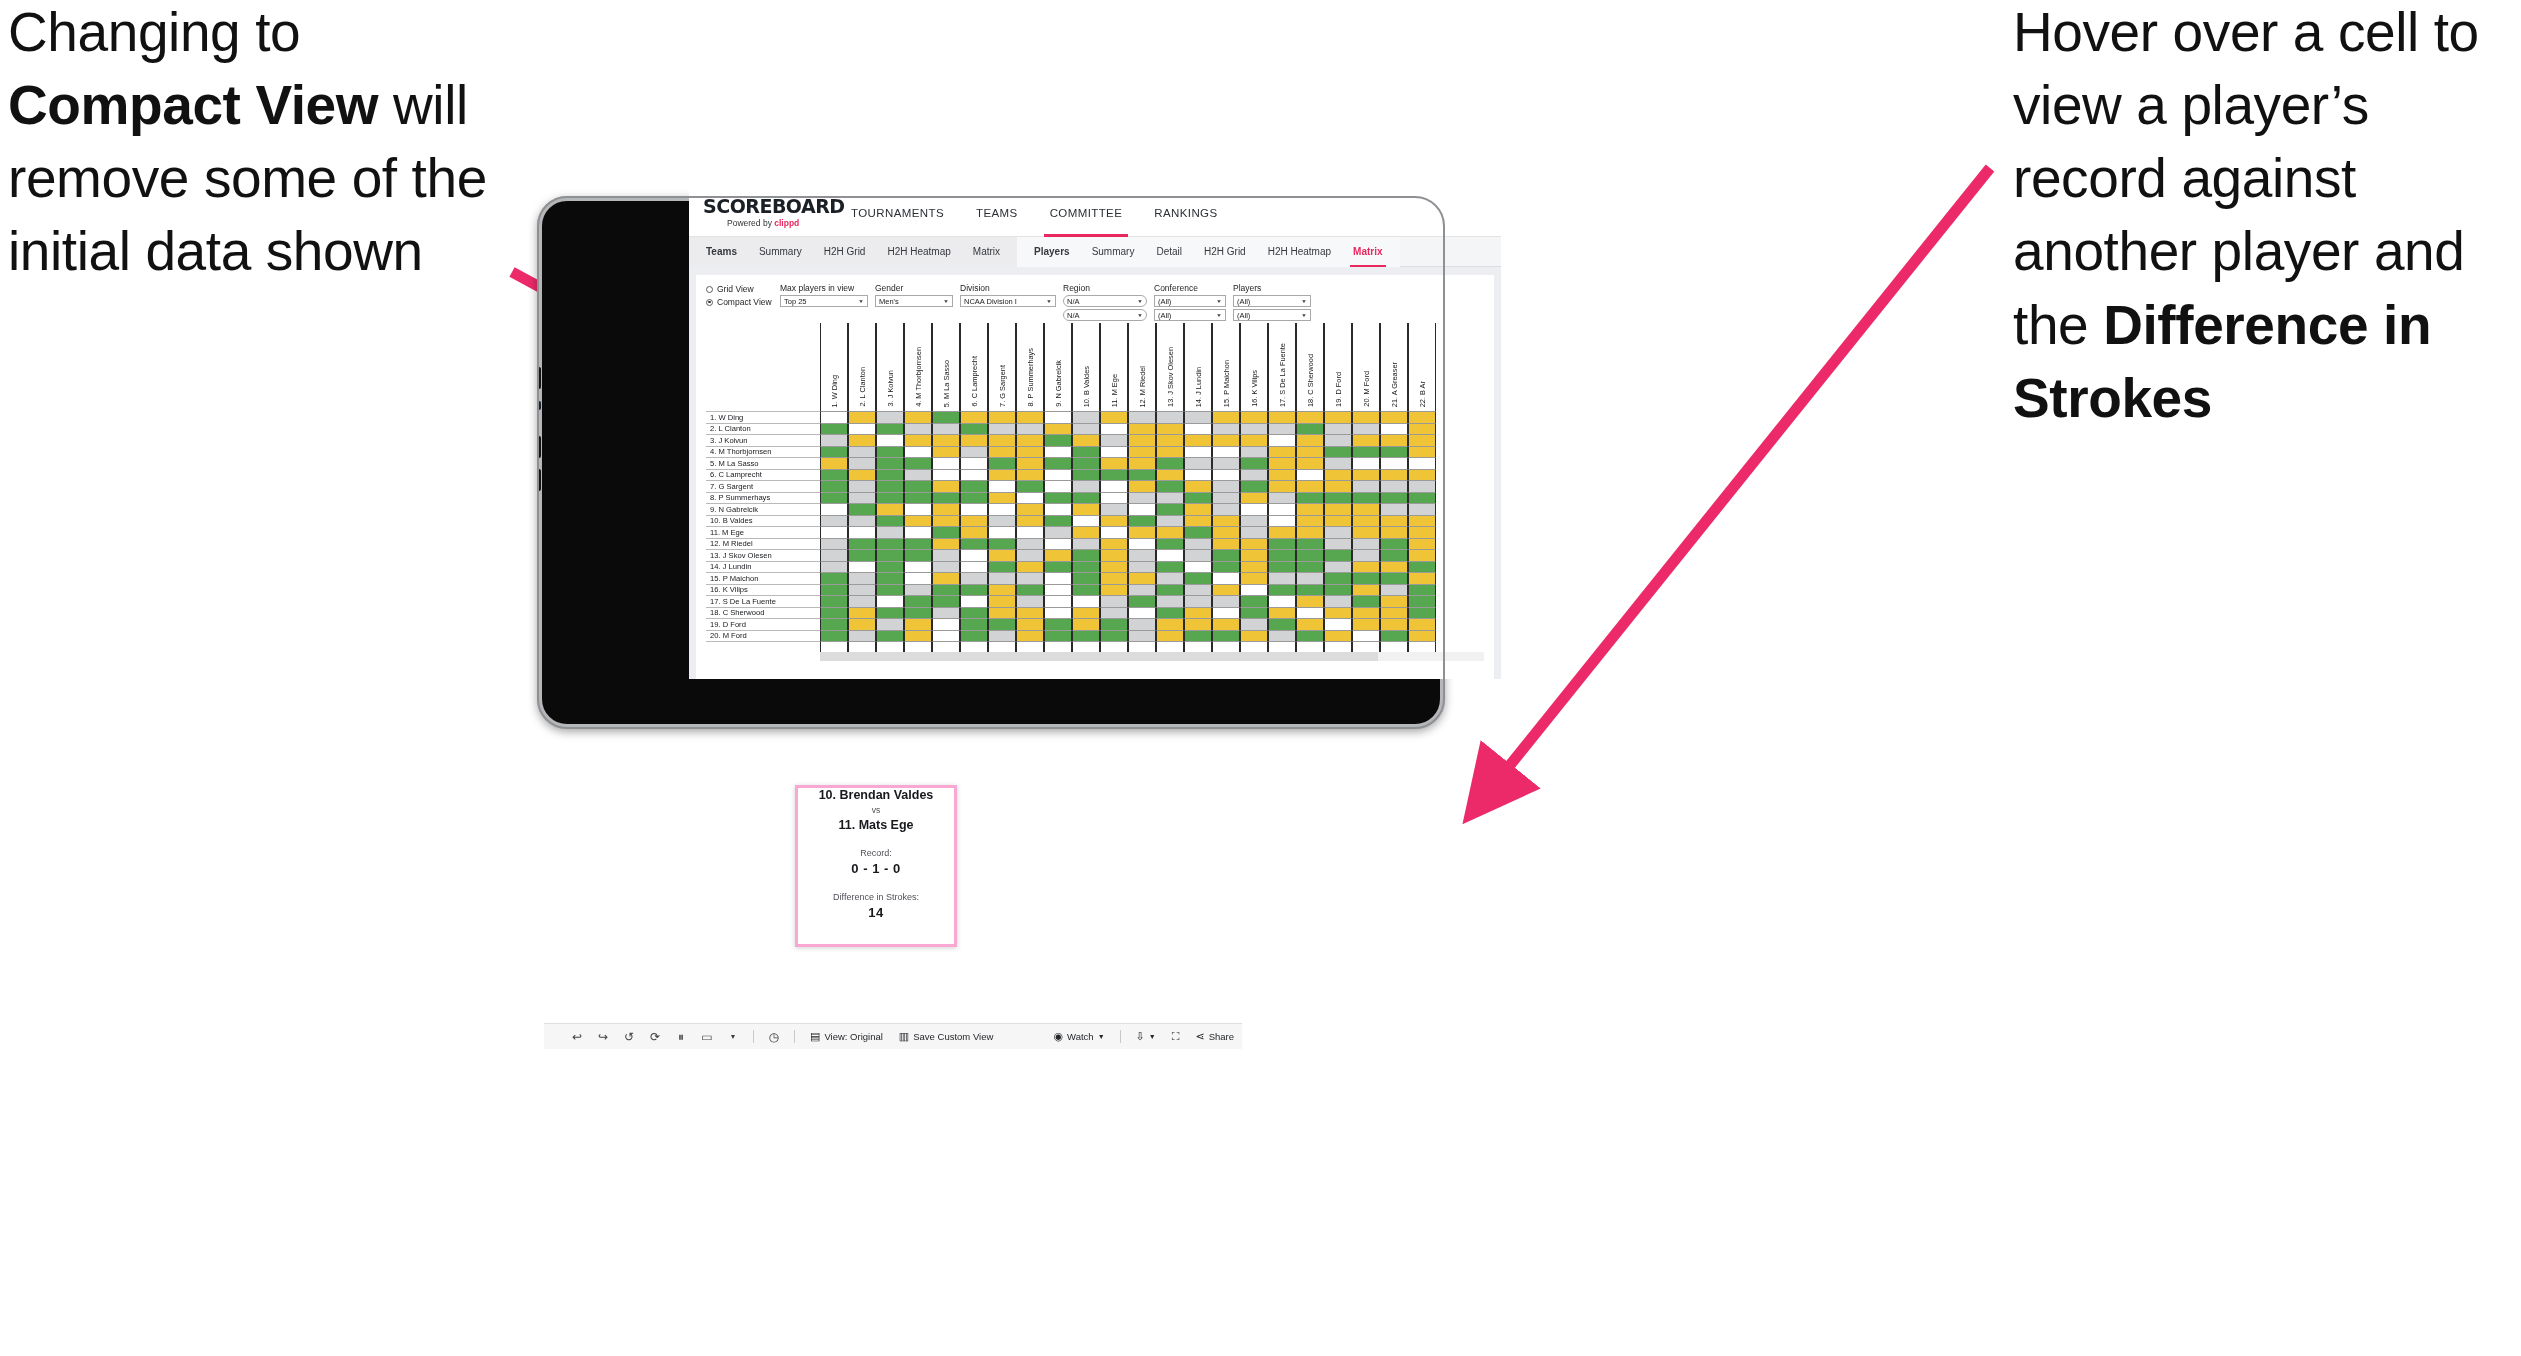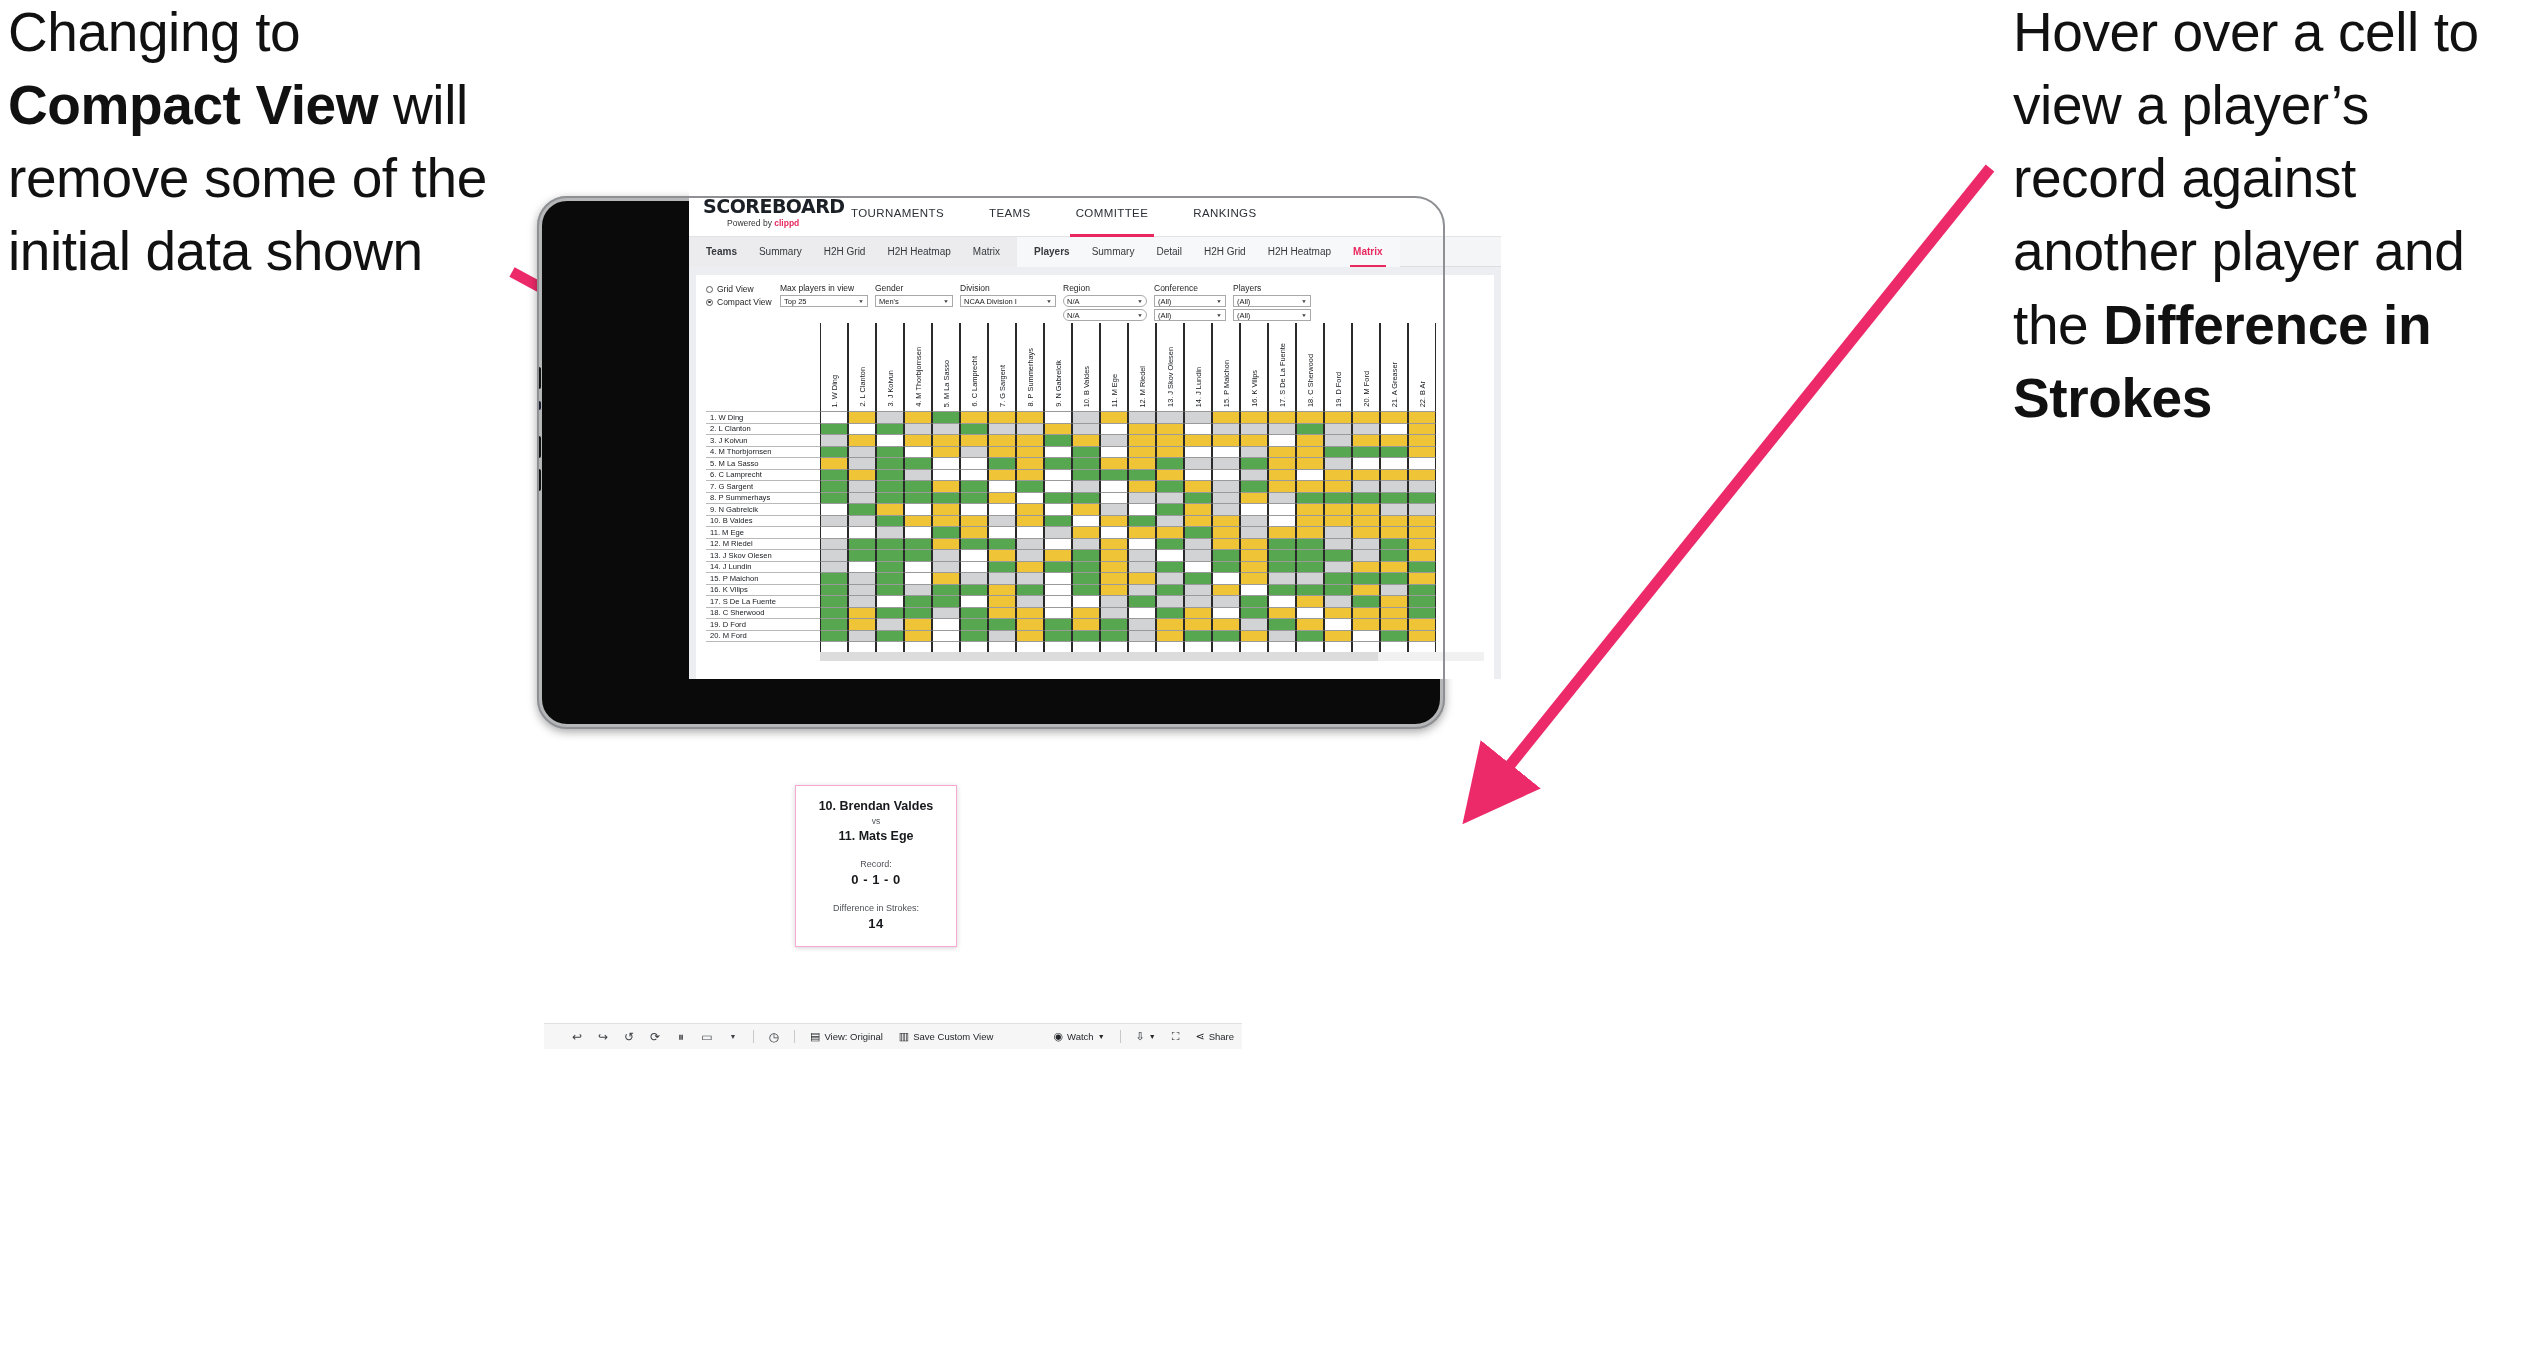--- a/index.html
+++ b/index.html
@@ -72,21 +72,21 @@
   .logo-word {
     font-family:"DejaVu Sans", sans-serif;
     font-weight:700;
     font-size:19px;
     letter-spacing:-0.5px;
     color:#1b1f26;
     line-height:19px;
   }
   .logo-sub { font-size:8.5px; color:#333; margin-top:2px;padding-left:24px; }
   .logo-sub .brand { color:#e8285f; font-weight:700; }
-  #main-nav { display:flex; align-items:center; height:48px; margin-left:14px;gap:13px; }
+  #main-nav { display:flex; align-items:center; height:48px; margin-left:14px; }
   #main-nav .nav-item {
     font-size:11.5px; color:#2b2f36; letter-spacing:.4px;
     padding:0 16px; height:48px; display:flex; align-items:center;
     position:relative; cursor:pointer;
   }
   #main-nav .nav-item.active::after{
     content:""; position:absolute; left:10px; right:10px; bottom:0;
     height:2.5px; background:#e8285f;
   }
 
@@ -201,25 +201,24 @@
     background:#f1f1f1;
   }
   #hscroll .thumb { width:84%; height:9px; background:#dcdcdc; }
 
   
   #tooltip {
     position:absolute;
     left:795px; top:785px;
     width:162px; height:162px;
     background:#ffffff;
-    border:1px solid #f9a8d4;
+    border:3px solid #f9a8d4;
     box-shadow:0 1px 5px rgba(0,0,0,.18);
     z-index:30;
     text-align:center;
-    padding-top:13px;
     font-family:"Liberation Sans", sans-serif;
   }
   #tooltip .tt-name { font-size:12.5px; font-weight:700; color:#17191d; }
   #tooltip .tt-vs   { font-size:8.5px; color:#4e5157; margin:3px 0; }
   #tooltip .tt-lbl  { font-size:9px; color:#4e5157; margin-top:16px; }
   #tooltip .tt-val  { font-size:13px; font-weight:700; color:#17191d; margin-top:3px; letter-spacing:.5px;}
   #toolbar-bar {
     position:absolute;
     left:544px; top:1023px;
     width:698px; height:26px;

